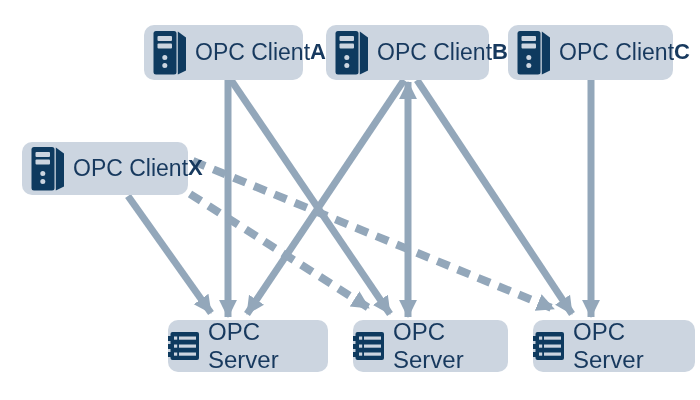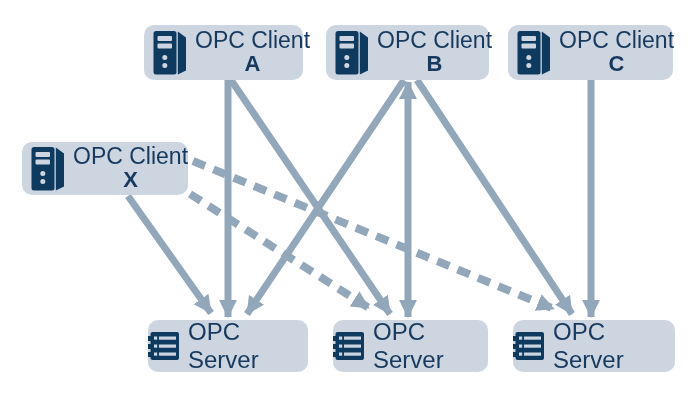--- a/index.html
+++ b/index.html
@@ -17,26 +17,26 @@
   .node{
     position:absolute;
     background:var(--box-fill,#ccd5e0);
     border-radius:10px;
     display:flex;align-items:center;
     color:var(--text,#17395e);
     box-sizing:border-box;
   }
   .node.client{padding-left:9px;}
   .client .txt{
-    flex:1;display:flex;flex-direction:column;align-items:center;
+    flex:1;display:flex;flex-direction:row;align-items:center;
     margin-right:4px;
   }
   .client .l1{font-size:23px;line-height:1.05;white-space:nowrap;}
   .client .l2{font-size:22px;font-weight:bold;line-height:1.1;}
-  .node.server{justify-content:center;gap:9px;font-size:24px;}
+  .node.server{justify-content:center;gap:9px;font-size:24px;margin-left:20px;}
   .icon{flex:0 0 auto;display:block;}
   .client .icon{margin-right:8px;}
 </style>
 </head>
 <body>
 
 <div class="stage" style="--bg: #ffffff; --box-fill: #ccd5e0; --navy: #0e3a5f; --text: #17395e;">
   <svg id="edge-layer" viewBox="0 0 700 400" xmlns="http://www.w3.org/2000/svg" style="color: rgb(147, 167, 186);">
     <defs>
       <marker id="arrow-end" viewBox="0 0 10 10" refX="9.5" refY="5" markerWidth="18" markerHeight="22" orient="auto" markerUnits="userSpaceOnUse">

